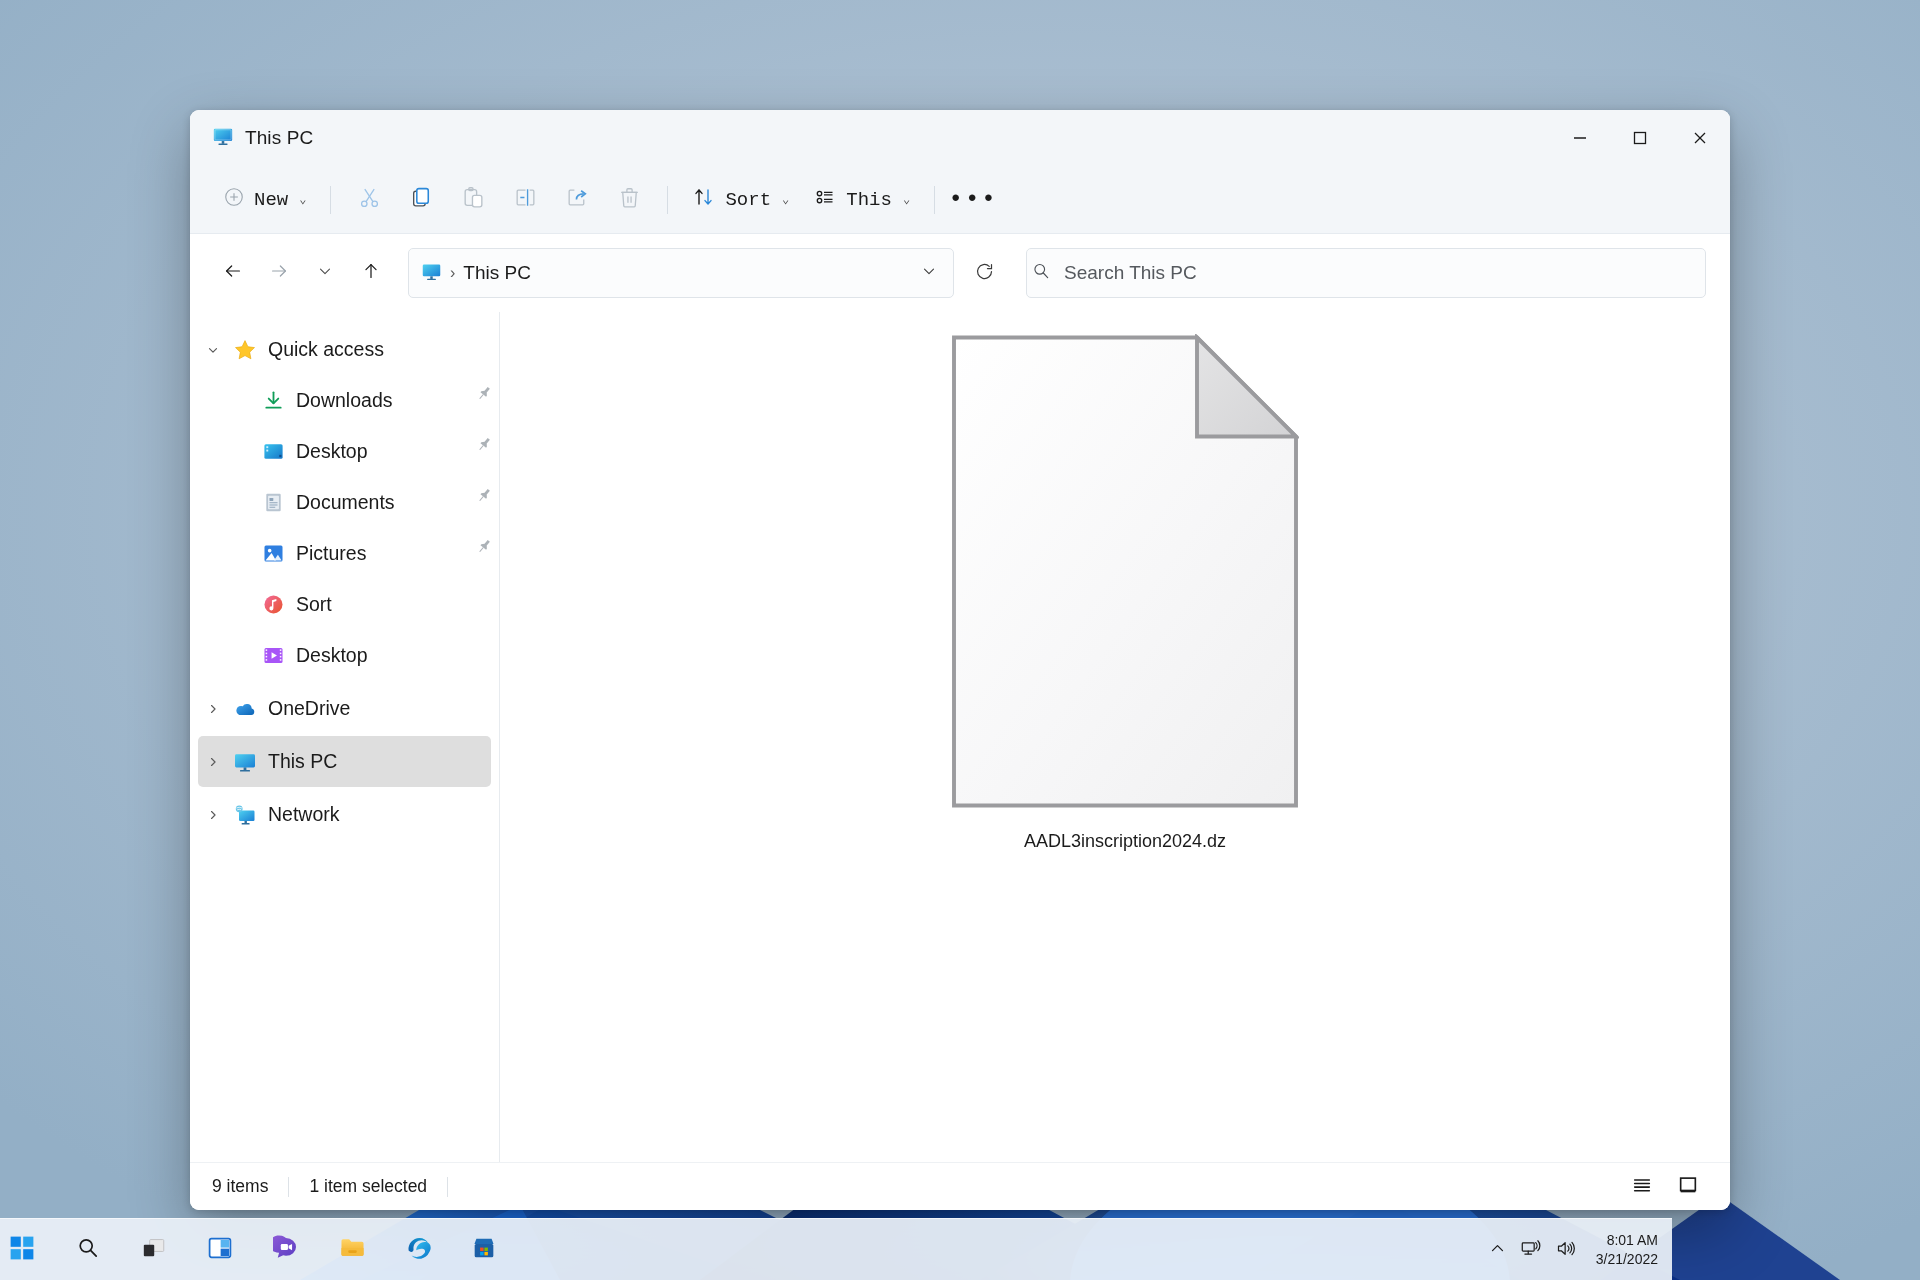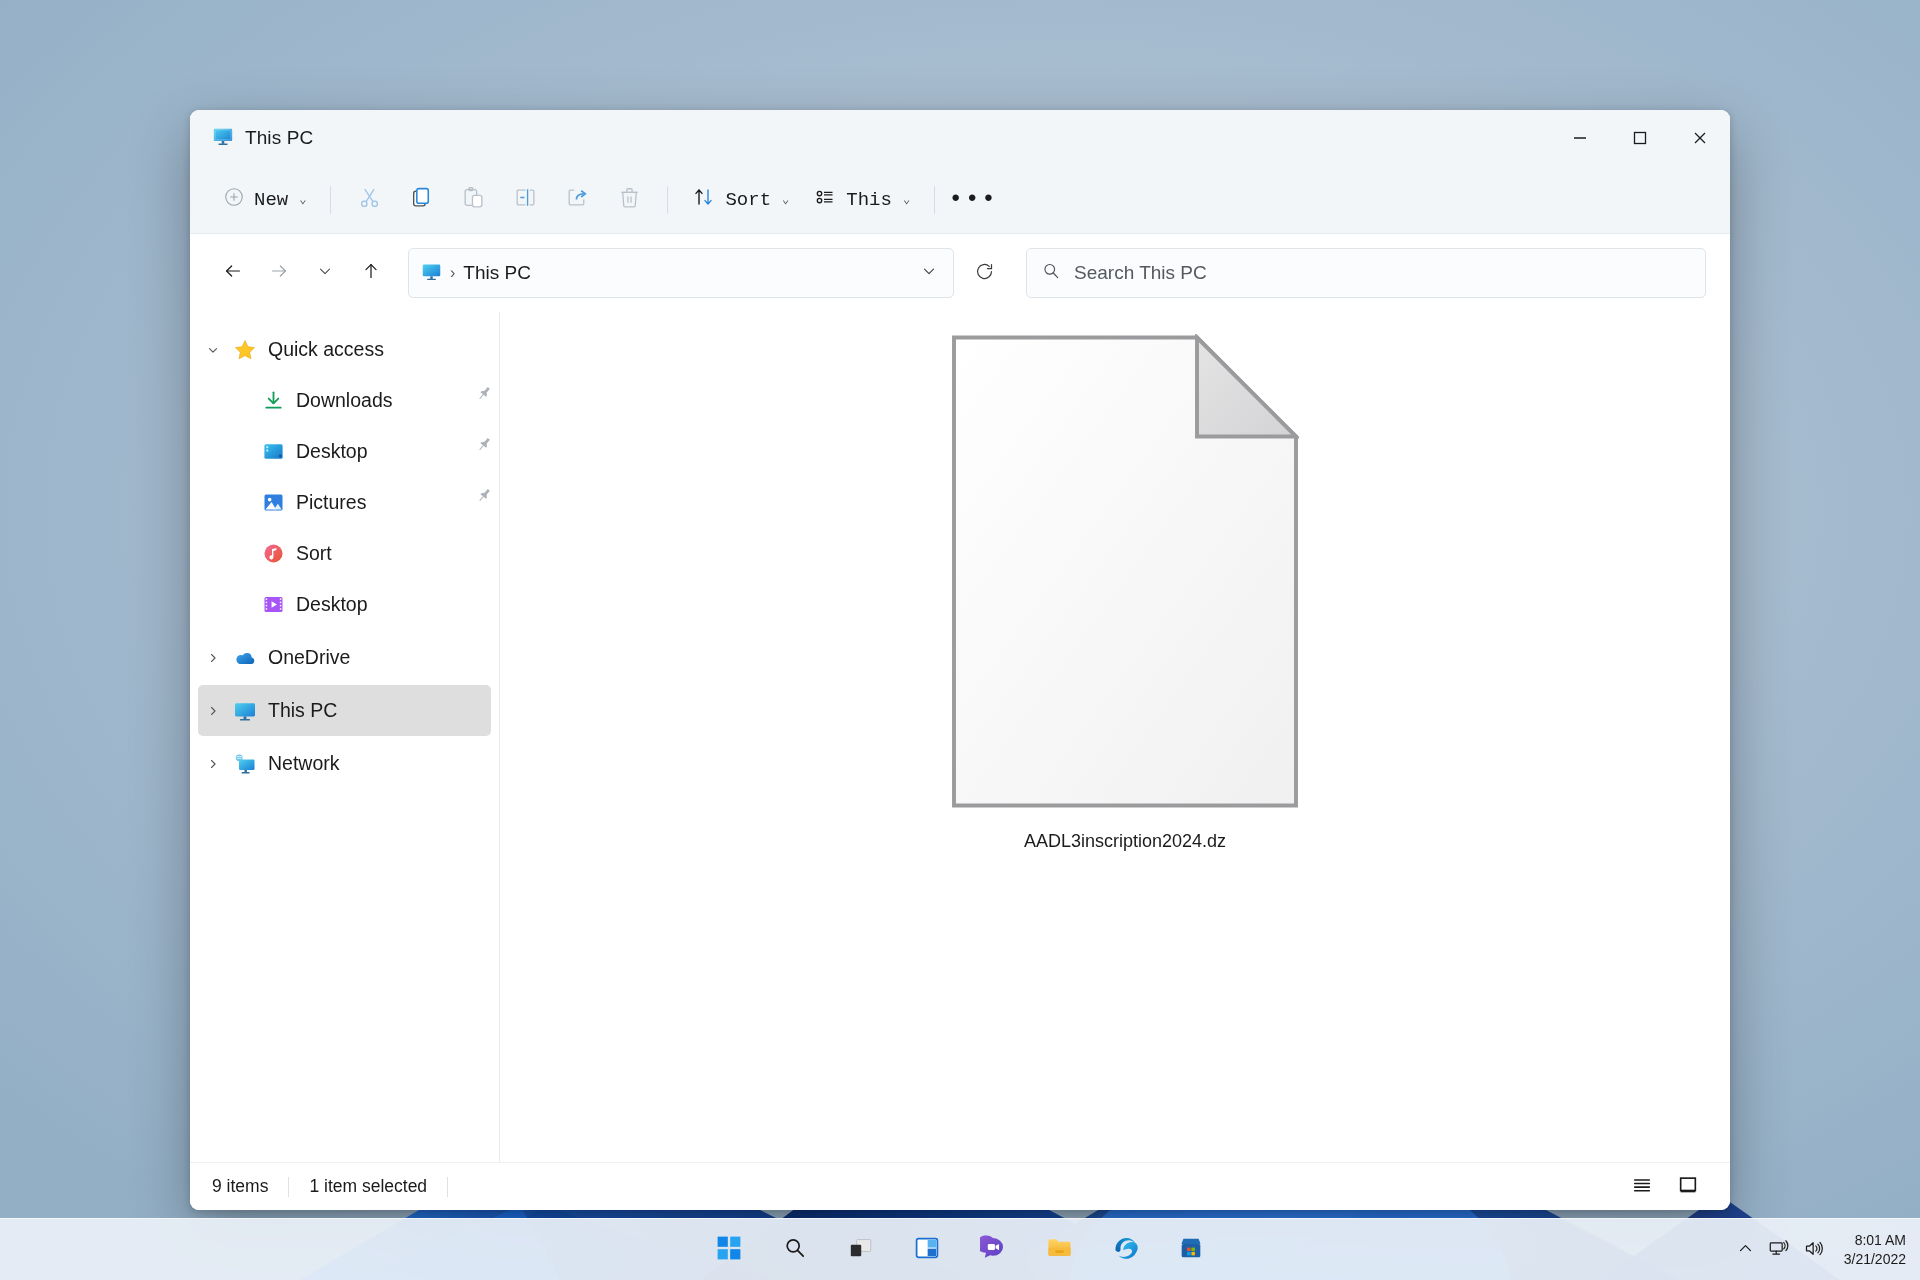--- a/index.html
+++ b/index.html
@@ -86,21 +86,21 @@
     width: 36px; height: 40px; border-radius: 4px;
     display: flex; align-items: center; justify-content: center; cursor: default;
   }
   #refreshbtn {
     width: 44px; height: 44px; margin-left: 4px; border-radius: 5px;
     display: flex; align-items: center; justify-content: center; cursor: default;
   }
   #searchbox {
     flex: 1; height: 50px; margin-left: 16px; margin-right: 2px;
     background: #fbfcfd; border: 1px solid #dfe4e9; border-radius: 5px;
-    display: flex; align-items: center; gap: 13px; padding: 0 14px;
+    display: flex; align-items: center; gap: 13px; padding: 0 4px;
   }
   #searchbox .ph { font-size: 19px; color: #55595e; }
 
   
   #body { flex: 1; display: flex; min-height: 0; }
 
   
   #sidebar {
     width: 310px; flex: 0 0 310px; background: #ffffff;
     border-right: 1px solid #e7ebef; padding-top: 12px; overflow: hidden;
@@ -144,23 +144,23 @@
   .status-text { font-size: 17.5px; color: #1b1b1b; }
   .status-sep { width: 1px; height: 20px; background: #dde2e7; margin: 0 20px; }
   .status-right { margin-left: auto; display: flex; align-items: center; gap: 6px; }
   .viewbtn {
     width: 40px; height: 36px; border-radius: 4px;
     display: flex; align-items: center; justify-content: center; cursor: default;
   }
 
   
   #taskbar {
-    position: absolute; left: 0; bottom: 0; width: 1920px; height: 62px;
+    position: absolute; left: 0; bottom: 0; width: 1672px; height: 62px;
     background: rgba(233,239,247,.94);
-    display: flex; align-items: center; justify-content: center;
+    display: flex; align-items: center; 
     border-top: 1px solid rgba(255,255,255,.6);
   }
   #taskbar-icons { display: flex; align-items: center; gap: 22px; }
   .tbar-ico {
     width: 44px; height: 44px; display: flex; align-items: center; justify-content: center;
     border-radius: 5px; cursor: default;
   }
   #tray {
     position: absolute; right: 14px; top: 0; height: 62px;
     display: flex; align-items: center; gap: 14px;
@@ -493,20 +493,40 @@
           </span>
           <span class="nav-label">Desktop</span>
           <span class="pin">
             <svg width="19" height="19" viewBox="0 0 24 24" fill="#8d959c" transform="rotate(40 12 12)">
                 <path d="M10.2 2.6 h3.6 v6.2 l2.8 3.1 v1.6 H7.4 v-1.6 l2.8 -3.1 Z"></path>
                 <rect x="11.3" y="13.5" width="1.4" height="7"></rect>
               </svg>
           </span>
         </div>
 
+        <div class="nav-row child">
+          <span class="nav-twisty"></span>
+          <span class="nav-ico">
+            <svg width="23" height="23" viewBox="0 0 24 24">
+              <rect x="4.5" y="2.8" width="15" height="18.4" rx="1.2" fill="#b9c5d1"></rect>
+              <rect x="6.3" y="5" width="11.4" height="14" rx=".8" fill="#e7edf3"></rect>
+              <rect x="7.8" y="7.2" width="4" height="3.2" rx=".5" fill="#8fa5ba"></rect>
+              <rect x="7.8" y="11.6" width="8.4" height="1.2" fill="#9db0c3"></rect>
+              <rect x="7.8" y="14" width="8.4" height="1.2" fill="#9db0c3"></rect>
+              <rect x="7.8" y="16.4" width="6" height="1.2" fill="#9db0c3"></rect>
+            </svg>
+          </span>
+          <span class="nav-label">Documents</span>
+          <span class="pin">
+            <svg width="19" height="19" viewBox="0 0 24 24" fill="#8d959c" transform="rotate(40 12 12)">
+                <path d="M10.2 2.6 h3.6 v6.2 l2.8 3.1 v1.6 H7.4 v-1.6 l2.8 -3.1 Z"></path>
+                <rect x="11.3" y="13.5" width="1.4" height="7"></rect>
+              </svg>
+          </span>
+        </div>
 
         <div class="nav-row child">
           <span class="nav-twisty"></span>
           <span class="nav-ico">
             <svg width="23" height="23" viewBox="0 0 24 24">
               <rect x="2.6" y="3.6" width="18.8" height="16.8" rx="1.6" fill="#2f7fe0"></rect>
               <circle cx="8" cy="9" r="1.9" fill="#ffffff"></circle>
               <path d="M3.6 19.4 L10 11.6 L14.6 19.4 Z" fill="#ffffff"></path>
               <path d="M12.4 19.4 L16.6 13.4 L20.4 19.4 Z" fill="#e6f1fd"></path>
             </svg>

